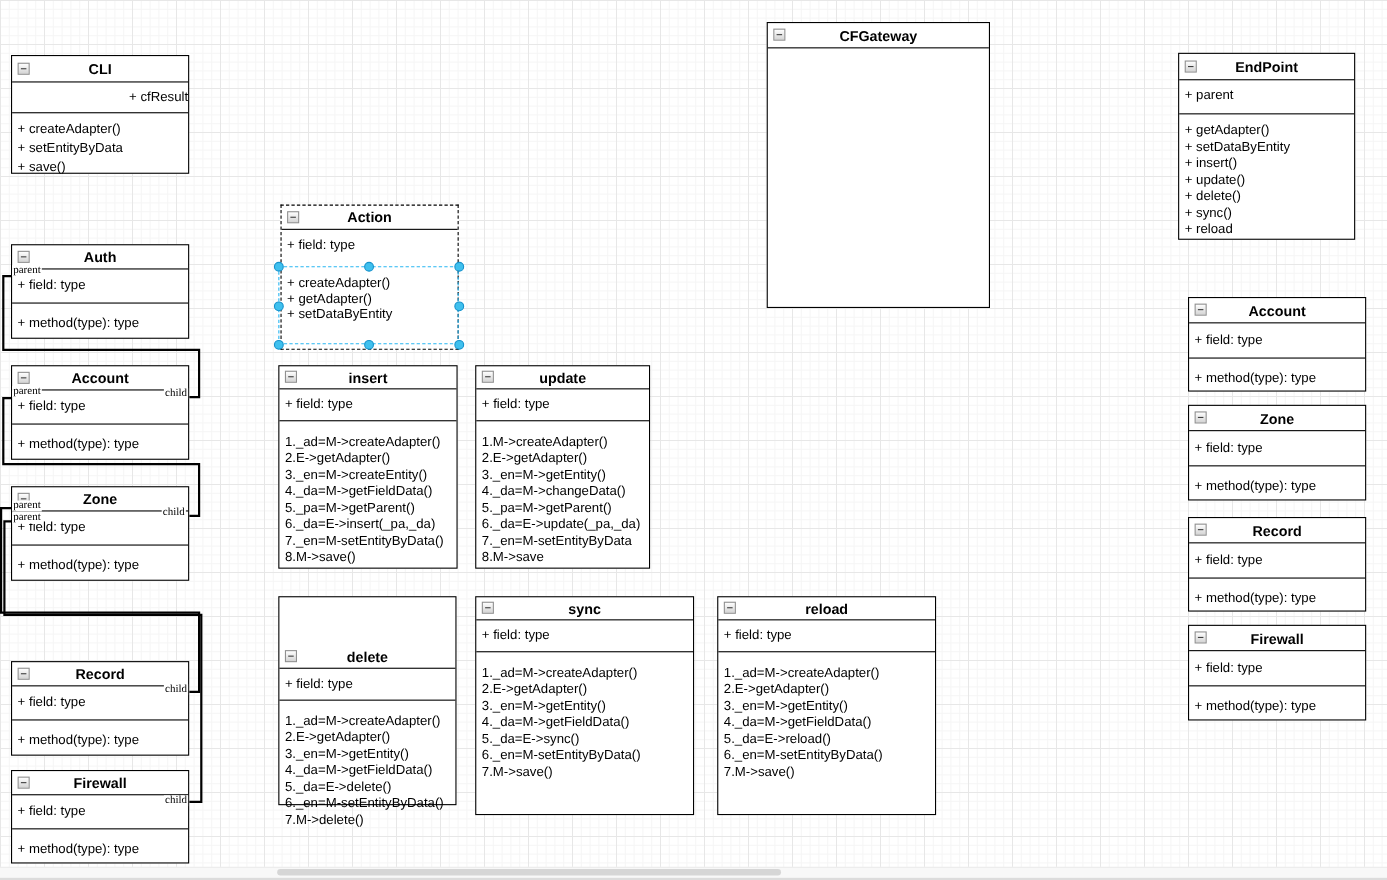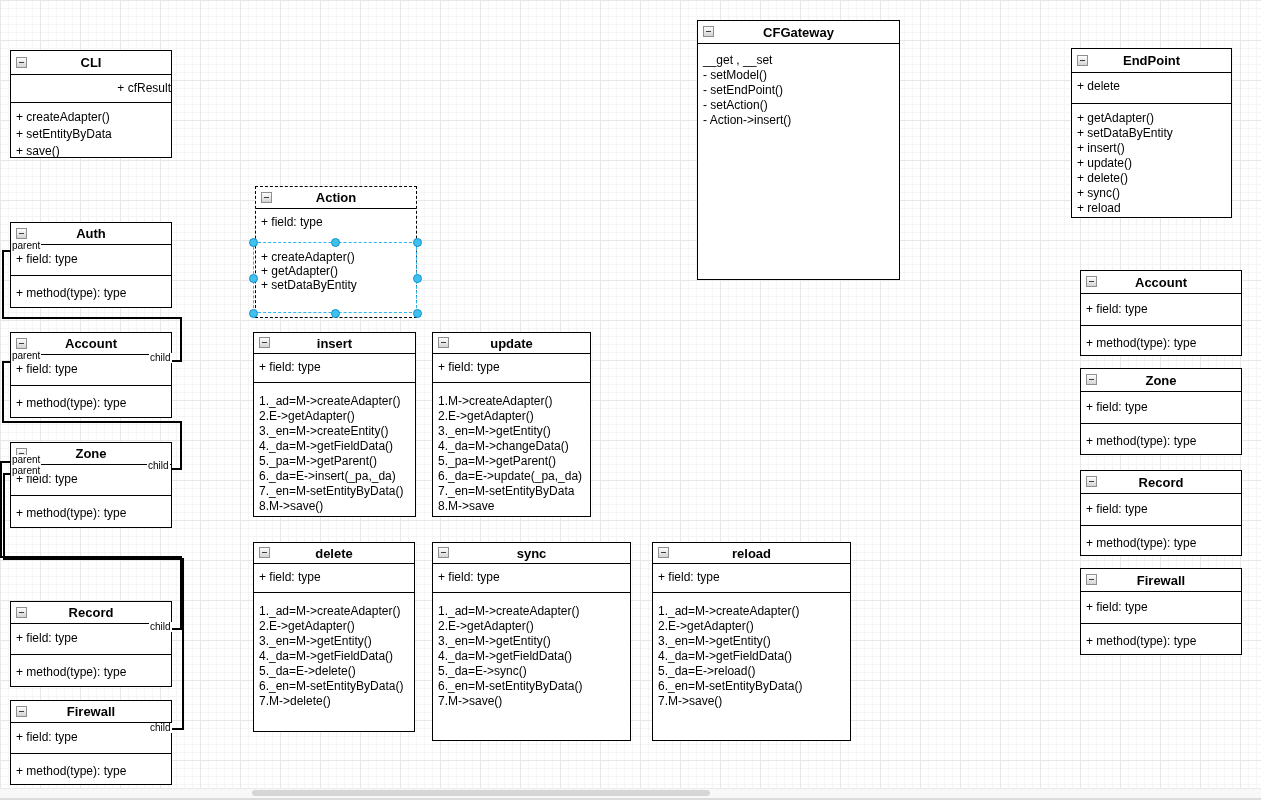--- a/index.html
+++ b/index.html
@@ -26,21 +26,21 @@
   }
   .collapse{
     position:absolute;left:5px;top:50%;margin-top:-6px;width:11px;height:11px;
     border:1px solid #8f8f8f;background:linear-gradient(#fefefe,#d4d4d4);box-sizing:border-box;
   }
   .collapse::after{content:"";position:absolute;left:2px;right:2px;top:4px;height:1px;background:#3f3f3f;}
   .comp{box-sizing:border-box;padding-left:5px;font-size:12px;overflow:hidden;}
   .fields{border-bottom:1px solid #000;}
   .fields.nodiv{border-bottom:none;}
   .line{white-space:nowrap;}
-  .edge-label{position:absolute;font-size:10px;line-height:10px;background:#fff;padding:0 1px;color:#000;}
+  .edge-label{position:absolute;font-size:10px;line-height:10px;background:#fff;padding:0 1px;color:#000;font-family:Liberation Serif, serif;}
   .selection{position:absolute;border:1px dashed #29b6f2;box-sizing:border-box;}
   .handle{position:absolute;width:9px;height:9px;border-radius:50%;border:1px solid #1592cc;box-sizing:border-box;}
   .hscroll-track{position:absolute;left:0;right:0;bottom:2px;height:9px;background:#f8f8f8;border-top:1px solid #ebebeb;}
   .hscroll-thumb{position:absolute;top:1px;height:6px;background:#d6d6d6;border-radius:3px;}
   .bottom-edge{position:absolute;left:0;right:0;bottom:0;height:2px;background:#dcdcdc;}
 </style>
 </head>
 <body>
 
 <div id="canvas">
@@ -170,21 +170,21 @@
         <div class="line" style="line-height: 15px;">2.E-&gt;getAdapter()</div>
         <div class="line" style="line-height: 15px;">3._en=M-&gt;getEntity()</div>
         <div class="line" style="line-height: 15px;">4._da=M-&gt;changeData()</div>
         <div class="line" style="line-height: 15px;">5._pa=M-&gt;getParent()</div>
         <div class="line" style="line-height: 15px;">6._da=E-&gt;update(_pa,_da)</div>
         <div class="line" style="line-height: 15px;">7._en=M-setEntityByData</div>
         <div class="line" style="line-height: 15px;">8.M-&gt;save</div>
       </div>
     </div>
     <div class="uml" style="left: 253px; top: 542px; width: 162px; height: 190px;">
-      <div class="title" style="height: 21px;">
+      <div class="title" style="height: 21px; margin-top: 44px;">
         <div class="collapse"></div>
         <span>delete</span>
       </div>
       <div class="comp fields" style="height: 29px; padding-top: 6px;">
         <div class="line" style="line-height: 15px;">+ field: type</div>
       </div>
       <div class="comp methods" style="padding-top: 11px;">
         <div class="line" style="line-height: 15px;">1._ad=M-&gt;createAdapter()</div>
         <div class="line" style="line-height: 15px;">2.E-&gt;getAdapter()</div>
         <div class="line" style="line-height: 15px;">3._en=M-&gt;getEntity()</div>
@@ -228,35 +228,28 @@
         <div class="line" style="line-height: 15px;">5._da=E-&gt;reload()</div>
         <div class="line" style="line-height: 15px;">6._en=M-setEntityByData()</div>
         <div class="line" style="line-height: 15px;">7.M-&gt;save()</div>
       </div>
     </div>
     <div class="uml" style="left: 666px; top: 20px; width: 203px; height: 260px; margin-left: 31px;">
       <div class="title" style="height: 23px;">
         <div class="collapse"></div>
         <span>CFGateway</span>
       </div>
-      <div class="comp methods" style="padding-top: 9px;">
-        <div class="line" style="line-height: 15px;">__get , __set</div>
-        <div class="line" style="line-height: 15px;">- setModel()</div>
-        <div class="line" style="line-height: 15px;">- setEndPoint()</div>
-        <div class="line" style="line-height: 15px;">- setAction()</div>
-        <div class="line" style="line-height: 15px;">- Action-&gt;insert()</div>
-      </div>
     </div>
     <div class="uml" style="left: 1071px; top: 48px; width: 161px; height: 170px;">
       <div class="title" style="height: 24px;">
         <div class="collapse"></div>
         <span>EndPoint</span>
       </div>
       <div class="comp fields" style="height: 31px; padding-top: 6px;">
-        <div class="line" style="line-height: 15px;">+ delete</div>
+        <div class="line" style="line-height: 15px;">+ parent</div>
       </div>
       <div class="comp methods" style="padding-top: 7px;">
         <div class="line" style="line-height: 15px;">+ getAdapter()</div>
         <div class="line" style="line-height: 15px;">+ setDataByEntity</div>
         <div class="line" style="line-height: 15px;">+ insert()</div>
         <div class="line" style="line-height: 15px;">+ update()</div>
         <div class="line" style="line-height: 15px;">+ delete()</div>
         <div class="line" style="line-height: 15px;">+ sync()</div>
         <div class="line" style="line-height: 15px;">+ reload</div>
       </div>

